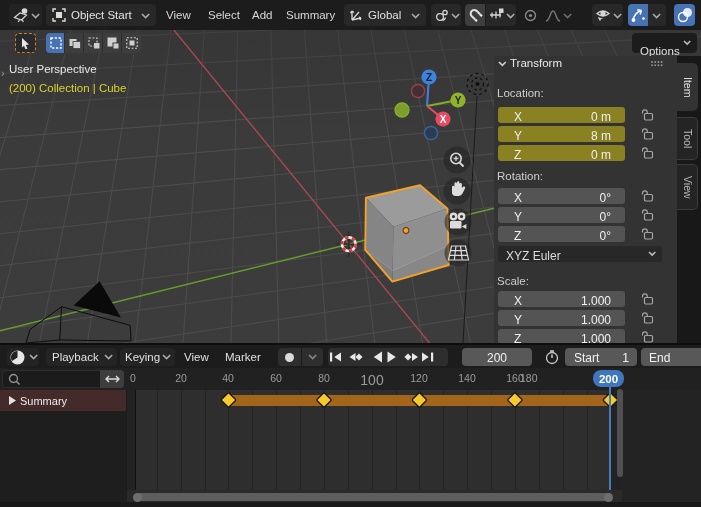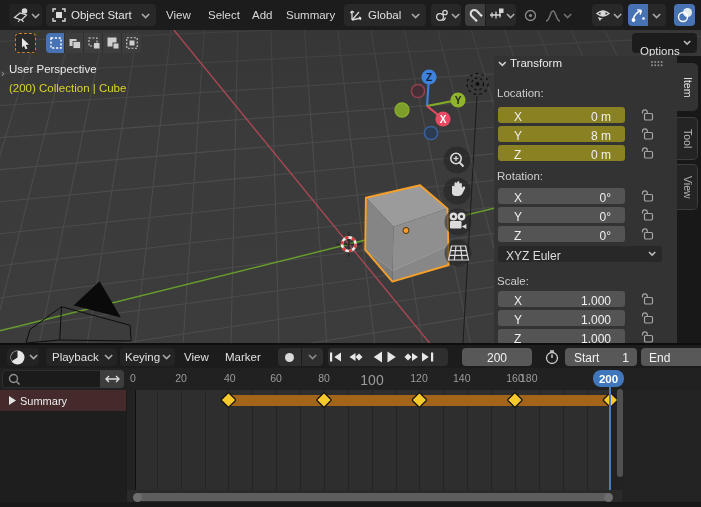--- a/index.html
+++ b/index.html
@@ -422,26 +422,26 @@
     <line x1="8.5" y1="8.5" x2="11.5" y2="11.5" stroke="#909090" stroke-width="1.6"></line>
   </svg>
 <div class="abs" style="left:100px;top:370px;width:24px;height:18px;background:#3d3d3d;border-radius:0 4px 4px 0"></div>
 <svg class="abs" style="left:104px;top:374px" width="17" height="10">
     <g stroke="#dadada" stroke-width="1.4" fill="none">
       <path d="M2 5 h12 M5 2 l-3 3 l3 3 M12 2 l3 3 l-3 3"></path>
     </g>
   </svg>
 <div class="abs" style="left:119px;top:372px;width:28px;text-align:center;font-size:10.5px;color:#9b9b9b">0</div>
 <div class="abs" style="left:167px;top:372px;width:28px;text-align:center;font-size:10.5px;color:#9b9b9b">20</div>
-<div class="abs" style="left:224px;top:372px;width:28px;text-align:left;font-size:10.5px;color:#9b9b9b">40</div>
+<div class="abs" style="left:214px;top:372px;width:28px;text-align:center;font-size:10.5px;color:#9b9b9b">40</div>
 <div class="abs" style="left:262px;top:372px;width:28px;text-align:center;font-size:10.5px;color:#9b9b9b">60</div>
 <div class="abs" style="left:310px;top:372px;width:28px;text-align:center;font-size:10.5px;color:#9b9b9b">80</div>
 <div class="abs" style="left:358px;top:372px;width:28px;text-align:center;font-size:14px;color:#9b9b9b">100</div>
 <div class="abs" style="left:405px;top:372px;width:28px;text-align:center;font-size:10.5px;color:#9b9b9b">120</div>
-<div class="abs" style="left:453px;top:372px;width:28px;text-align:left;font-size:10.5px;color:#9b9b9b">140</div>
+<div class="abs" style="left:453px;top:372px;width:28px;text-align:center;font-size:10.5px;color:#9b9b9b">140</div>
 <div class="abs" style="left:501px;top:372px;width:28px;text-align:center;font-size:10.5px;color:#9b9b9b">160</div>
 <div class="abs" style="left:520px;top:372px;width:28px;text-align:left;font-size:10.5px;color:#9b9b9b">180</div>
 <div class="abs" style="left:127px;top:390px;width:495px;height:100px;background:#2e2e2e"></div>
 <svg class="abs" style="left:127px;top:390px" width="495" height="100" shape-rendering="crispEdges">
     <line x1="30.5" y1="0" x2="30.5" y2="100" stroke="#232323" stroke-width="1"></line>
     <line x1="54.5" y1="0" x2="54.5" y2="100" stroke="#232323" stroke-width="1"></line>
     <line x1="78.5" y1="0" x2="78.5" y2="100" stroke="#232323" stroke-width="1"></line>
     <line x1="101.5" y1="0" x2="101.5" y2="100" stroke="#232323" stroke-width="1"></line>
     <line x1="125.5" y1="0" x2="125.5" y2="100" stroke="#232323" stroke-width="1"></line>
     <line x1="149.5" y1="0" x2="149.5" y2="100" stroke="#232323" stroke-width="1"></line>

